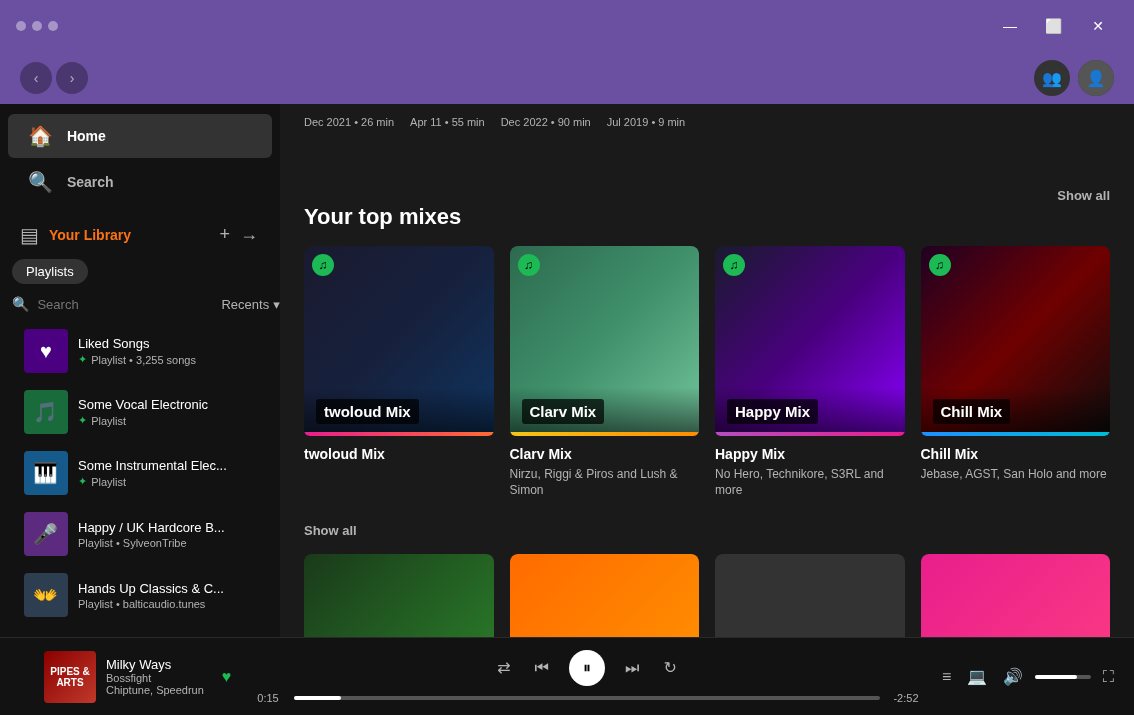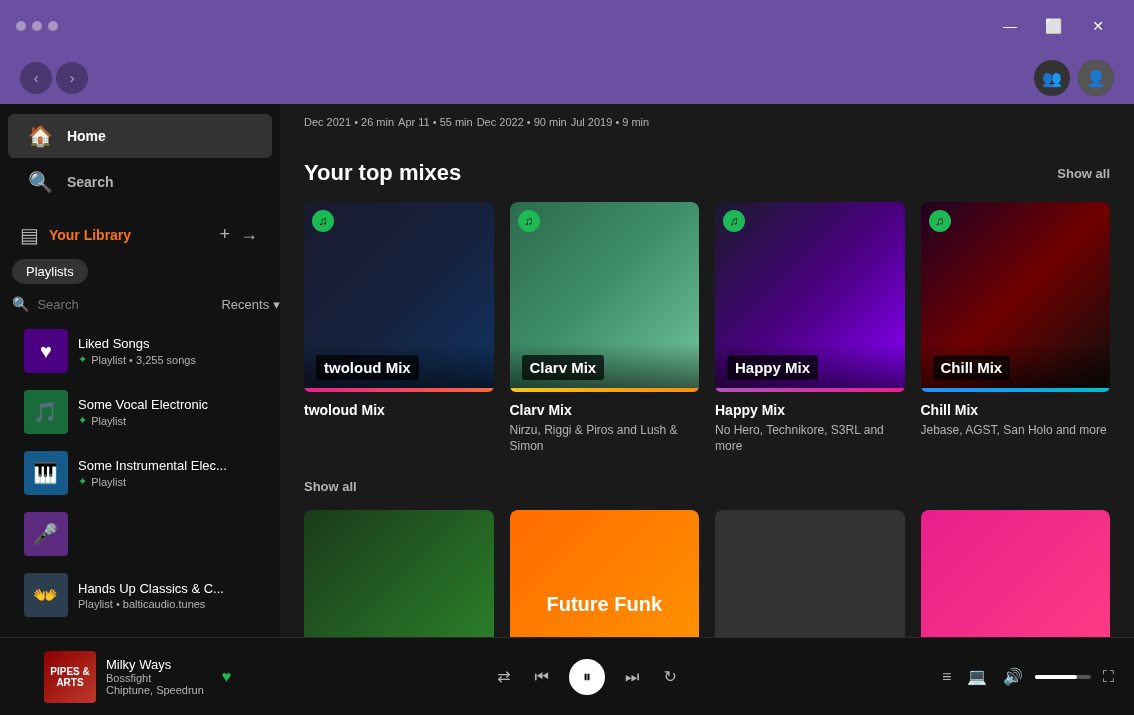--- a/index.html
+++ b/index.html
@@ -227,41 +227,42 @@
       overflow-y: auto;
       padding: 0 24px 24px;
     }
     .main-content::-webkit-scrollbar { width: 6px; }
     .main-content::-webkit-scrollbar-track { background: transparent; }
     .main-content::-webkit-scrollbar-thumb { background: #555; border-radius: 3px; }
 
     
     .history-strip {
       display: flex;
-      gap: 4px;
+      gap: 16px;
       padding: 12px 0 8px;
       overflow: hidden;
       color: #b3b3b3;
       font-size: 11px;
       text-align: right;
     }
     .history-item { white-space: nowrap; }
 
     
     .section { margin-top: 24px; }
     .section-header {
       display: flex;
       align-items: center;
       justify-content: space-between;
       margin-bottom: 16px;
     }
     .section-title {
       font-size: 22px;
       font-weight: 700;
       color: #fff;
+      margin-top: 44px;
     }
     .show-all-btn {
       background: none;
       border: none;
       color: #b3b3b3;
       font-size: 13px;
       font-weight: 600;
       cursor: pointer;
     }
 
@@ -593,20 +594,27 @@
         <div class="playlist-meta">
           <span class="playlist-badge">✦</span>
           <span>Playlist</span>
         </div>
       </div>
     </div>
         <div class="playlist-item">
       <div class="playlist-thumb" style="background:#5c2a7e;">
         <span style="color:#fff;font-size:20px;">🎤</span>
       </div>
+      <div class="playlist-info">
+        <div class="playlist-name">Happy / UK Hardcore B...</div>
+        <div class="playlist-meta">
+
+          <span>Playlist • SylveonTribe</span>
+        </div>
+      </div>
     </div>
         <div class="playlist-item">
       <div class="playlist-thumb" style="background:#2c3e50;">
         <span style="color:#fff;font-size:20px;">👐</span>
       </div>
       <div class="playlist-info">
         <div class="playlist-name">Hands Up Classics &amp; C...</div>
         <div class="playlist-meta">
 
           <span>Playlist • balticaudio.tunes</span>
@@ -728,20 +736,27 @@
   </div>
 
   <div class="player-center">
     <div class="player-controls">
       <button class="ctrl-btn">⇄</button>
       <button class="ctrl-btn">⏮</button>
       <button class="ctrl-btn play-btn">⏸</button>
       <button class="ctrl-btn">⏭</button>
       <button class="ctrl-btn">↻</button>
     </div>
+    <div class="player-progress">
+      <span class="time-label">0:15</span>
+      <div class="progress-bar">
+        <div class="progress-fill" style="width: 8%;"></div>
+      </div>
+      <span class="time-label">-2:52</span>
+    </div>
   </div>
 
   <div class="player-right">
     <button class="player-right-btn">≡</button>
     <button class="player-right-btn">💻</button>
     <button class="player-right-btn">🔊</button>
     <div class="volume-bar">
       <div class="volume-fill"></div>
     </div>
     <button class="player-right-btn">⛶</button>

